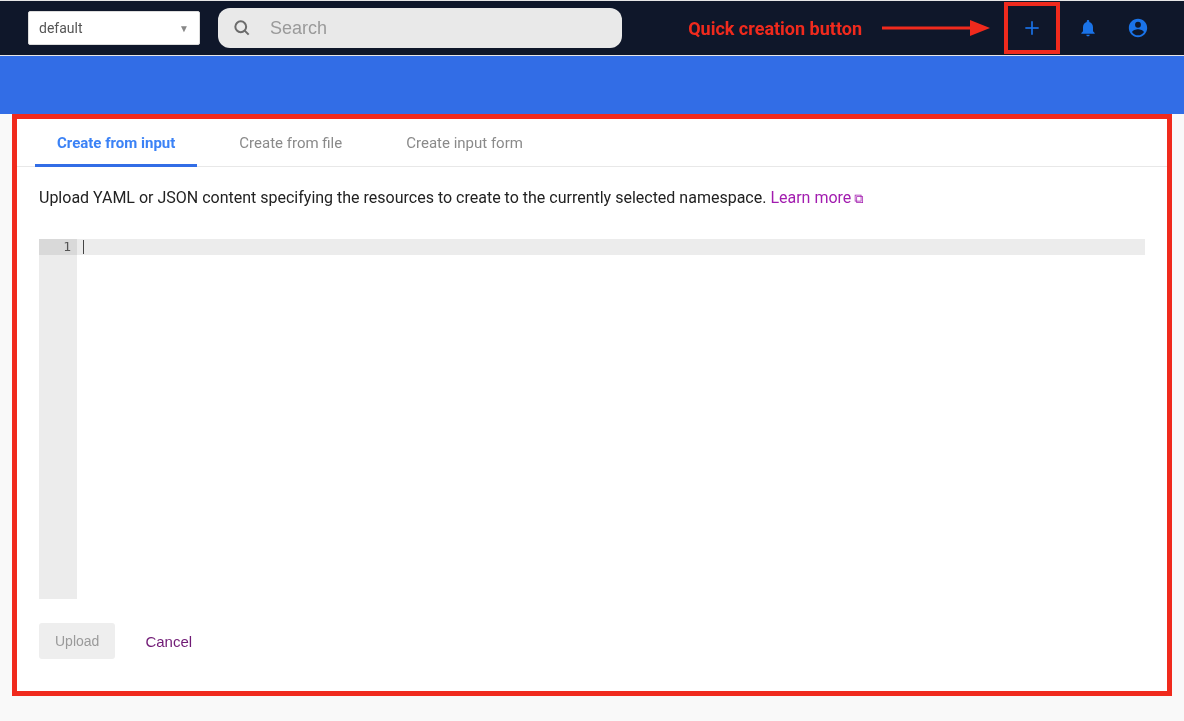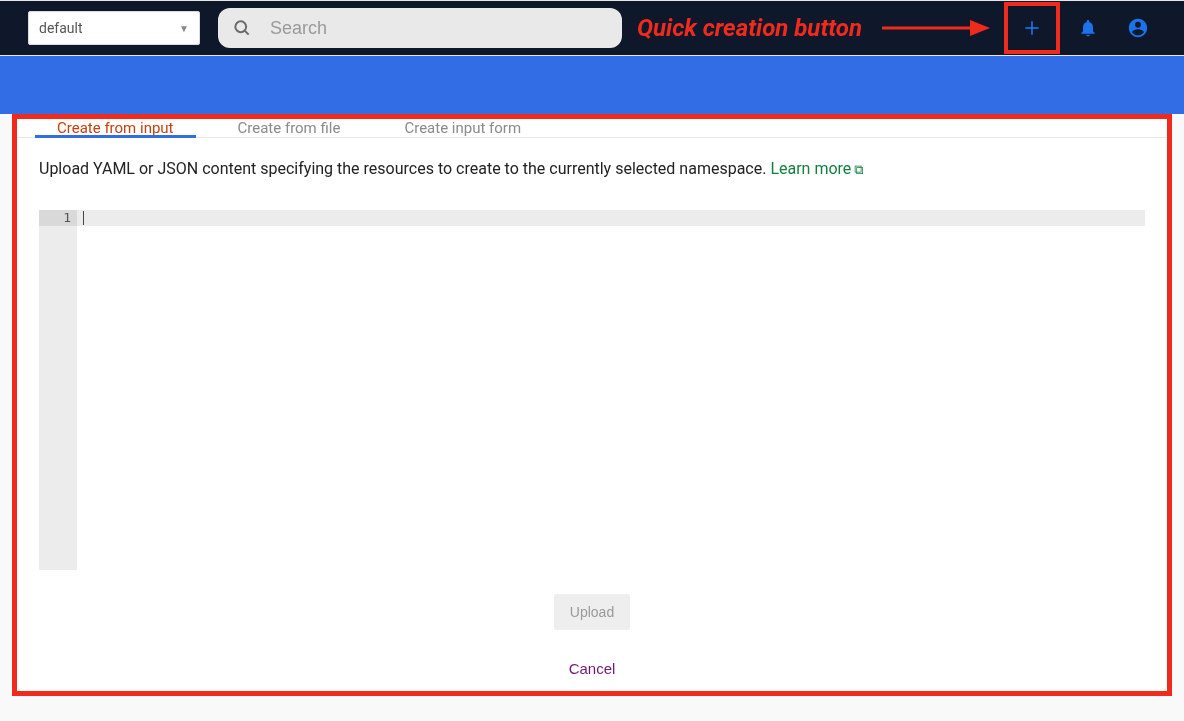--- a/index.html
+++ b/index.html
@@ -56,22 +56,21 @@
   }
   .search-input::placeholder { color: #9a9a9a; }
 
   .spacer { flex: 1; }
 
   .annotation {
     display: flex;
     align-items: center;
     color: #f02a1d;
     font-weight: 700;
-    font-size: 24px;
-    font-style: italic;
+    font-size: 18px;
   }
   .arrow-svg { margin: 0 10px 0 18px; }
 
   .icon-btn {
     width: 44px;
     height: 44px;
     display: flex;
     align-items: center;
     justify-content: center;
     cursor: pointer;
@@ -119,21 +118,22 @@
     height: 100%;
     display: flex;
     align-items: center;
     font-size: 15px;
     color: #8a8a8a;
     padding: 0 18px;
     cursor: pointer;
     position: relative;
   }
   .tab.active {
-    color: #c2410c;
+    color: #3b82f6;
+    font-weight: bold;
   }
   .tab.active::after {
     content: "";
     position: absolute;
     left: -4px;
     right: -4px;
     bottom: -1px;
     height: 3px;
     background: #326de6;
   }
@@ -144,21 +144,21 @@
     flex: 1;
     display: flex;
     flex-direction: column;
   }
   .instruction {
     font-size: 16px;
     color: #222;
     line-height: 1.4;
   }
   .learn-link {
-    color: #15803d;
+    color: #a21caf;
     text-decoration: none;
   }
   .ext-icon { font-size: 13px; margin-left: 3px; }
 
   .editor {
     margin-top: 30px;
     display: flex;
     height: 360px;
   }
   .gutter {
@@ -192,21 +192,20 @@
     width: 1px;
     height: 14px;
     background: #444;
   }
 
   .action-row {
     display: flex;
     align-items: center;
     gap: 30px;
     padding: 24px 0 20px 0;
-    flex-direction: column;
   }
   .btn-upload {
     background: #eee;
     color: #9a9a9a;
     border: none;
     font-size: 14px;
     padding: 10px 16px;
     border-radius: 3px;
     cursor: default;
   }

